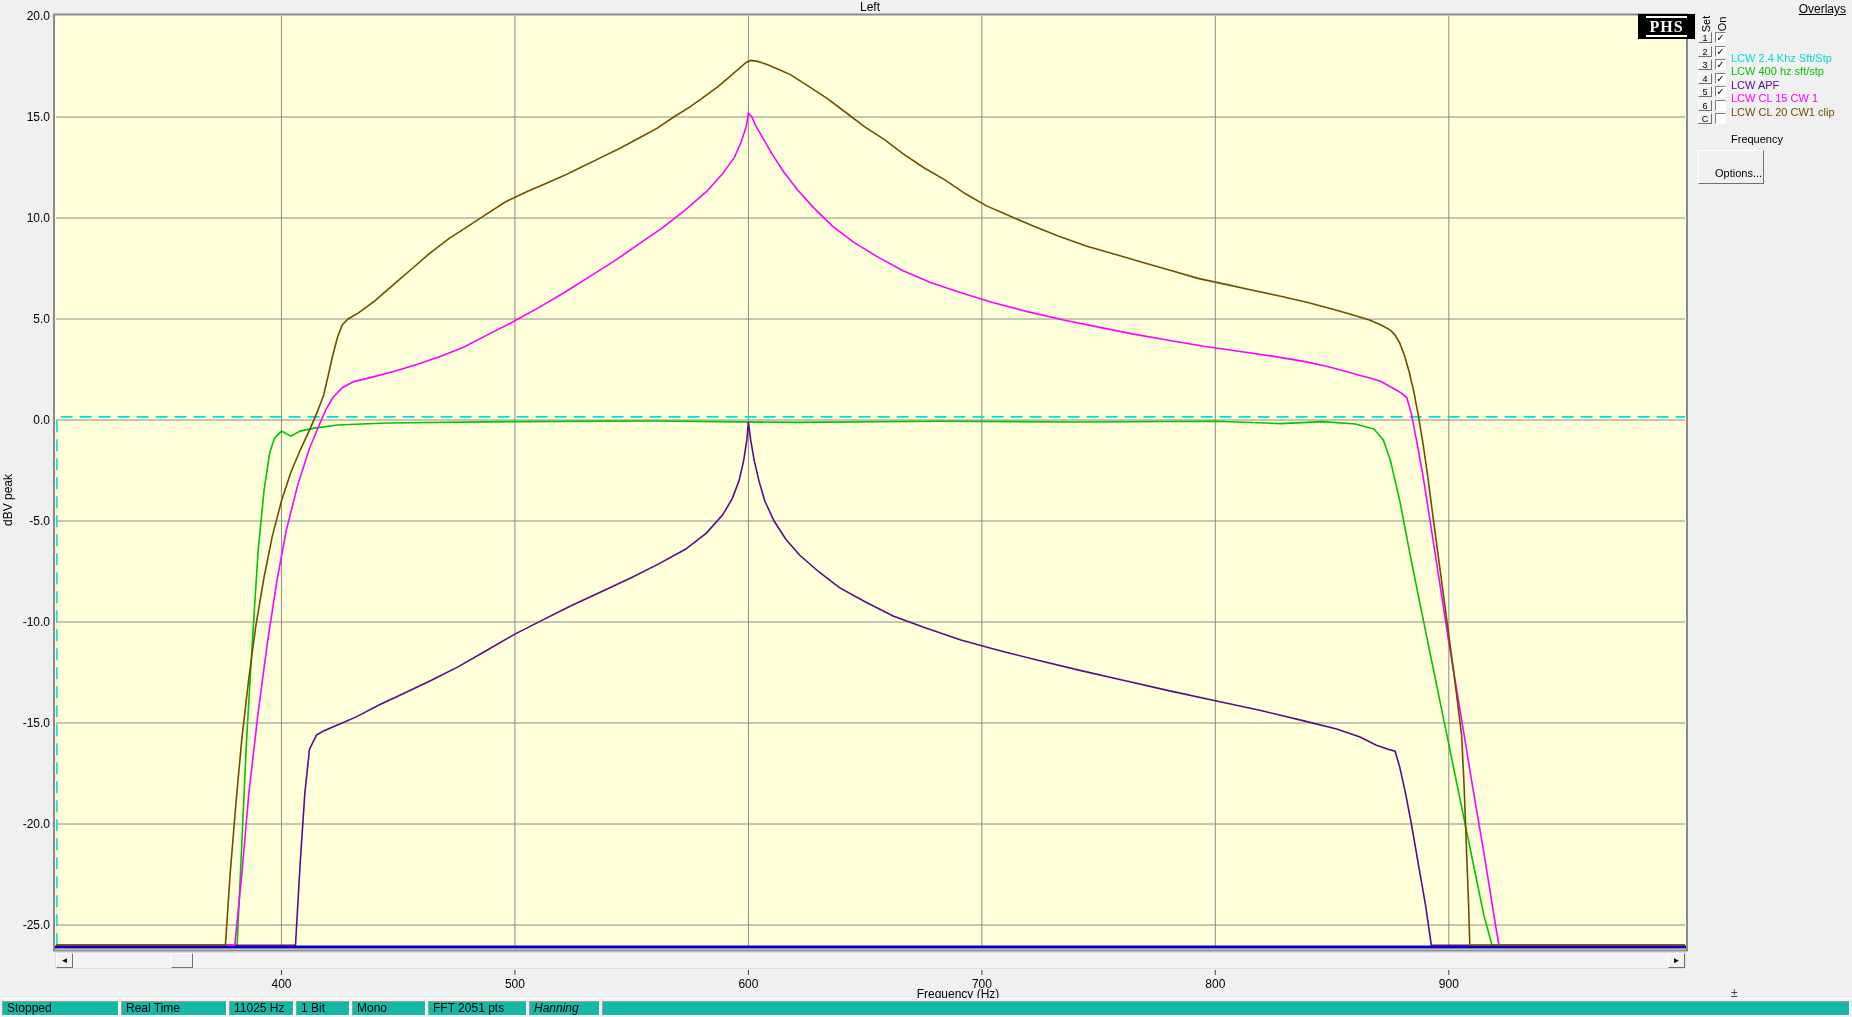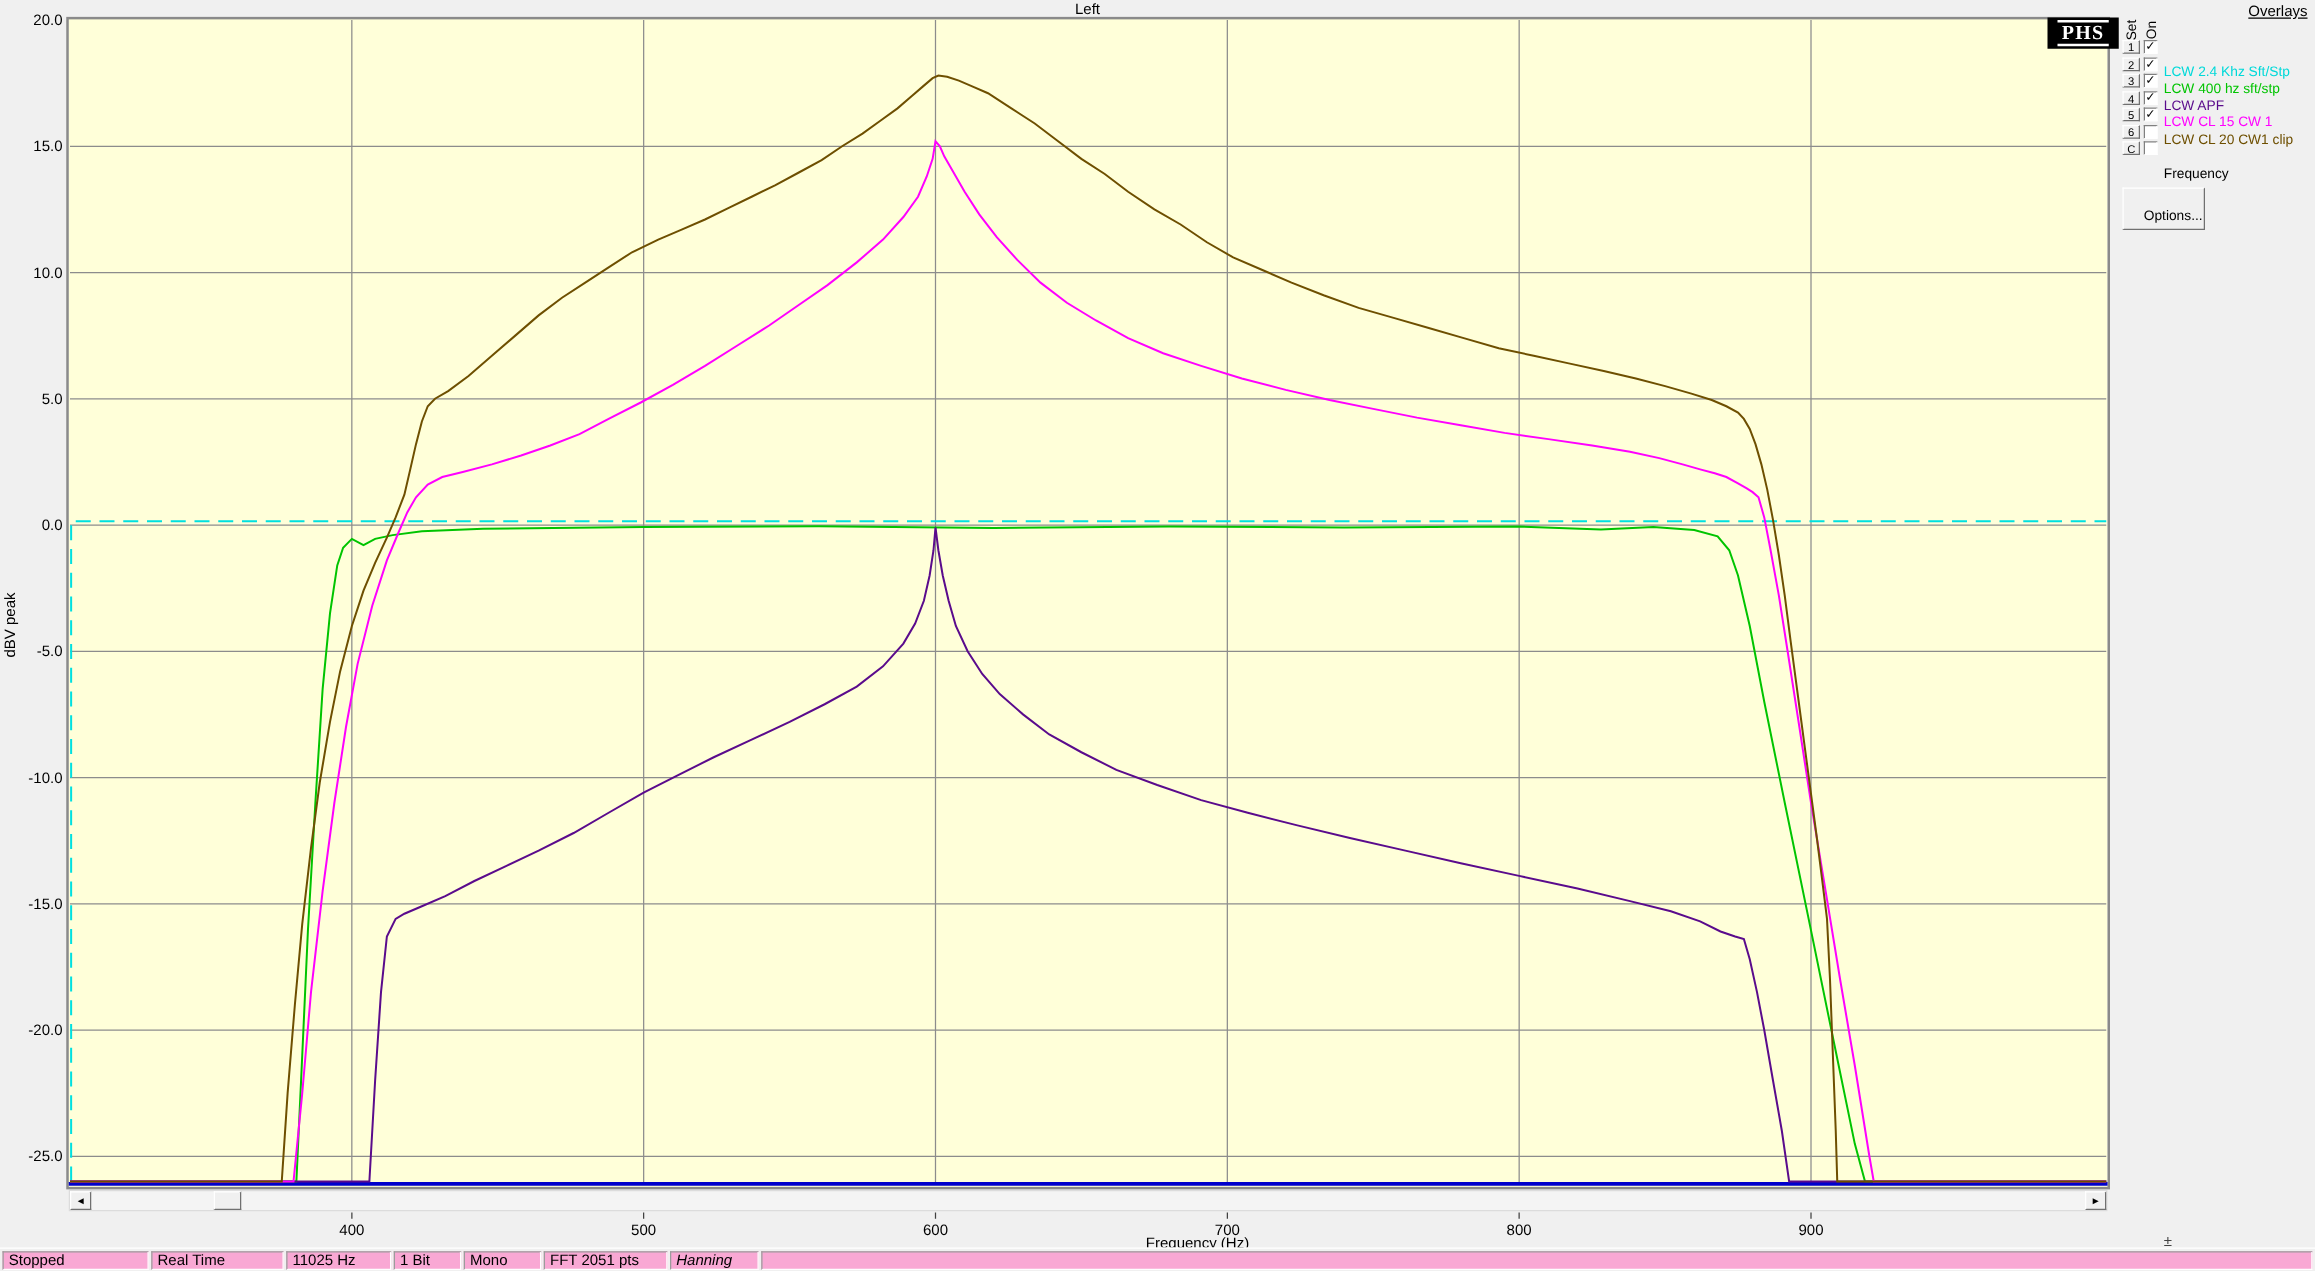--- a/index.html
+++ b/index.html
@@ -45,21 +45,21 @@
   #options-btn{position:absolute;left:1px;top:150px;width:66px;height:18px;font-size:11px;
                font-family:"Liberation Sans",sans-serif;color:#000;padding:16px;cursor:pointer;}
 
   #resize-grip{position:absolute;left:1731px;top:986px;font-size:12px;color:#444;}
 
   
   #status-bar{position:absolute;left:0;top:998px;width:1852px;height:19px;background:#F0F0F0;
               border-top:1px solid #FFFFFF;display:flex;gap:2px;padding:2px 2px 0 2px;
               box-sizing:border-box;}
   .status-seg{height:15px;box-sizing:border-box;border:1px solid;
-              border-color:#9C9C9C #FFFFFF #FFFFFF #9C9C9C;background:#f9a8d4;
+              border-color:#9C9C9C #FFFFFF #FFFFFF #9C9C9C;background:#14b8a6;
               font-size:12px;line-height:13px;padding-left:4px;color:#000;
               white-space:nowrap;overflow:hidden;}
 </style>
 </head>
 <body>
 
 <div id="app">
 
   <svg id="chart" width="1760" height="1000" viewBox="0 0 1760 1000" font-family="Liberation Sans, sans-serif">
       <rect x="55" y="15" width="1631" height="935" fill="#FFFFD9"></rect>
@@ -175,21 +175,21 @@
         </div>
       </div>
     <button id="options-btn" class="raised">Options...</button>
   </div>
 
   <div id="resize-grip">±</div>
 
   <div id="status-bar">
       <div class="status-seg" style="width: 117px;">Stopped</div>
       <div class="status-seg" style="width: 106px;">Real Time</div>
-      <div class="status-seg" style="width: 84px;">11025 Hz</div>
+      <div class="status-seg" style="width: 65px;">11025 Hz</div>
       <div class="status-seg" style="width: 54px;">1 Bit</div>
-      <div class="status-seg" style="width: 62px;">Mono</div>
+      <div class="status-seg" style="width: 74px;">Mono</div>
       <div class="status-seg" style="width: 99px;">FFT 2051 pts</div>
       <div class="status-seg" style="width: 71px; font-style: italic;">Hanning</div>
       <div class="status-seg" style="flex: 1 1 0%;"></div>
     </div>
 
 </div>
 
 </body></html>

